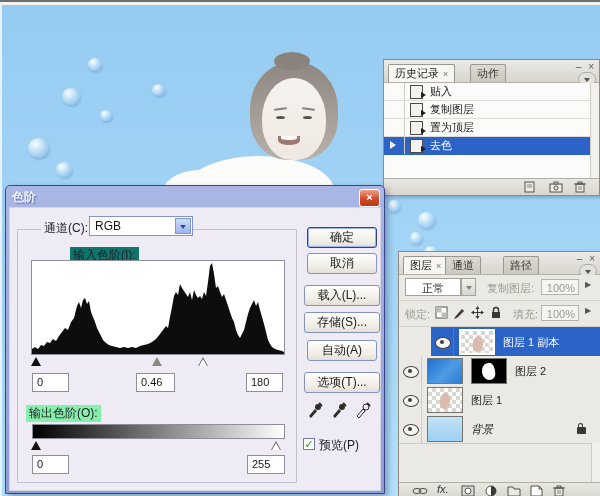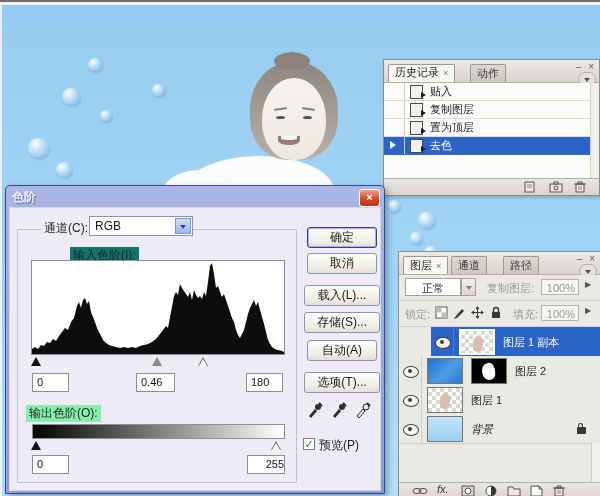--- a/index.html
+++ b/index.html
@@ -135,21 +135,21 @@
     <div class="p-eye" style="left:54px;top:64px;"></div>
     <div class="p-eye" style="left:81px;top:64px;"></div>
     <div class="p-smile">
         <div class="p-teeth"></div>
       </div>
   </div>
 
   <div class="abs panel history">
     <div class="phead">
       <span class="winctl"><span>–</span> <span>×</span></span>
-      <div class="ptab active" style="left:4px;font-family:Liberation Mono, monospace;">
+      <div class="ptab active" style="left:4px;">
         <span>历史记录</span><span class="tabx">×</span>
       </div>
       <div class="ptab" style="left:86px;">
         <span>动作</span>
       </div>
       <div class="pmenu" style="top:12px;"></div>
     </div>
     <div class="hlist">
       <div class="hrow">
           <span class="lcol"></span>
@@ -230,21 +230,21 @@
       <div class="tfield" style="left:126px;top:165px;width:39px;"><span>0.46</span></div>
       <div class="tfield" style="left:236px;top:165px;width:37px;"><span>180</span></div>
 
       <span class="lbl" style="left:16px;top:197px;background:#86efac;padding:0 3px;">输出色阶(O):</span>
       <div class="gradbar"></div>
       <span class="tri black" style="left:21px;top:233px;"></span>
       <span class="tri whiteo" style="left:261px;top:233px;"></span>
       <span class="tri whitei" style="left:262px;top:235px;"></span>
 
       <div class="tfield" style="left:22px;top:247px;width:37px;"><span>0</span></div>
-      <div class="tfield" style="left:237px;top:247px;width:38px;text-align:right;"><span>255</span></div>
+      <div class="tfield" style="left:237px;top:247px;width:38px;"><span>255</span></div>
 
       <div class="btn default" style="left:297px;top:19px;width:70px;"><span>确定</span></div>
       <div class="btn" style="left:297px;top:45px;width:70px;"><span>取消</span></div>
       <div class="btn" style="left:294px;top:77px;width:76px;"><span>载入(L)...</span></div>
       <div class="btn" style="left:294px;top:104px;width:76px;"><span>存储(S)...</span></div>
       <div class="btn" style="left:297px;top:132px;width:70px;"><span>自动(A)</span></div>
       <div class="btn" style="left:294px;top:164px;width:76px;"><span>选项(T)...</span></div>
 
       <span class="dropper" style="left:296px;top:192px;"><svg width="18" height="19">
             <path d="M3,16 L9,9 L11,11 L5,18 Z" fill="#2e2c29"></path>
@@ -266,21 +266,21 @@
       <span class="lbl" style="left:309px;top:229px;">预览(P)</span>
     </div>
   </div>
 
   <div class="abs panel layers">
     <div class="phead">
       <span class="winctl"><span>–</span> <span>×</span></span>
       <div class="ptab active" style="left:4px;">
         <span>图层</span><span class="tabx">×</span>
       </div>
-      <div class="ptab" style="left:52px;"><span>通道</span></div>
+      <div class="ptab" style="left:46px;"><span>通道</span></div>
       <div class="ptab" style="left:104px;"><span>路径</span></div>
       <div class="pmenu" style="top:12px;"></div>
     </div>
 
     <div class="lrowbar" style="top:23px;">
       <div class="combo" style="left:6px;top:3px;width:56px;padding-left:16px;"><span>正常</span></div>
       <div class="combo-arrow" style="left:62px;top:3px;"></div>
       <span style="position:absolute;left:88px;top:6px;">复制图层:</span>
       <div class="numfield" style="left:142px;top:4px;width:38px;"><span>100%</span></div>
       <span class="flyout" style="left:186px;">▶</span>

